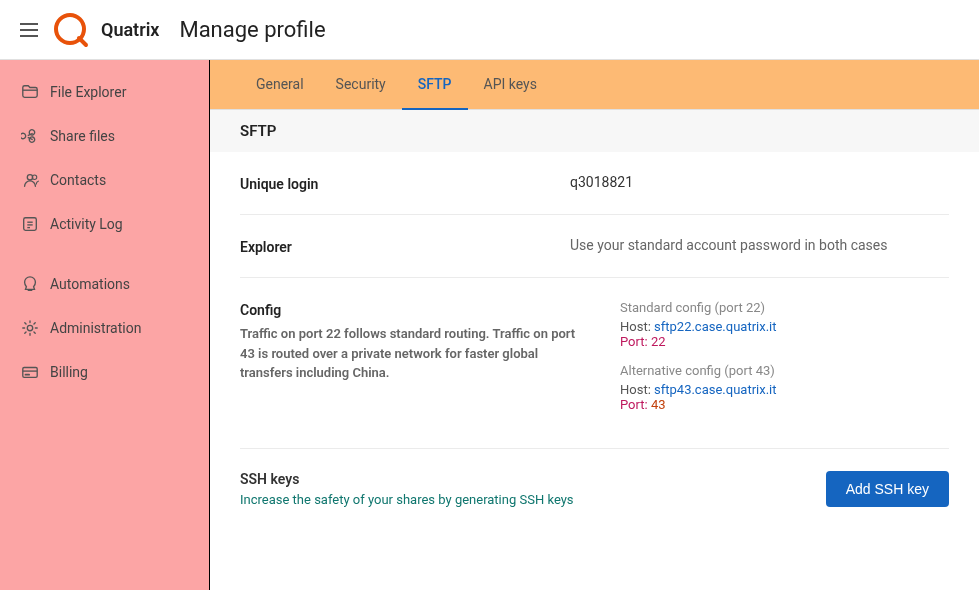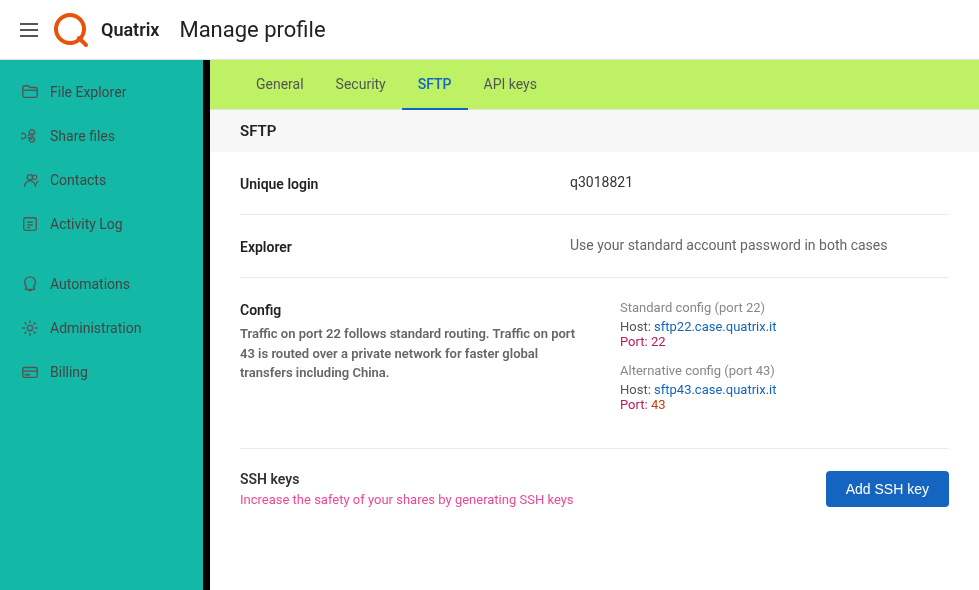--- a/index.html
+++ b/index.html
@@ -11,30 +11,30 @@
     .menu-icon span { display: block; width: 18px; height: 2px; background: #555; }
     .logo-area { display: flex; align-items: center; gap: 11px; }
     .logo-q { width: 38px; height: 38px; }
     .brand-name { font-size: 18px; font-weight: 600; color: #222; }
     .page-title { font-size: 22px; font-weight: 400; color: #222; margin-left: 20px; }
 
     
     .layout { display: flex; flex: 1; overflow: hidden; }
 
     
-    .sidebar { width: 210px; border-right: 7px solid #000000; padding: 10px 0; display: flex; flex-direction: column; background: #14b8a6; }
+    .sidebar { width: 210px; border-right: 1px solid #000000; padding: 10px 0; display: flex; flex-direction: column; background: #fca5a5; }
     .sidebar-item { display: flex; align-items: center; gap: 10px; padding: 12px 20px; cursor: pointer; color: #444; font-size: 14px; }
     .sidebar-icon { width: 20px; height: 20px; flex-shrink: 0; display: flex; align-items: center; justify-content: center; color: inherit; }
     .sidebar-section-gap { height: 16px; }
 
     
     .main { flex: 1; overflow-y: auto; padding: 0; }
 
     
-    .tabs { display: flex; border-bottom: 1px solid #e0e0e0; padding: 0 30px; background: #bef264; }
+    .tabs { display: flex; border-bottom: 1px solid #e0e0e0; padding: 0 30px; background: #fdba74; }
     .tab { padding: 16px 16px; cursor: pointer; font-size: 14px; color: #555; border-bottom: 2px solid transparent; margin-bottom: -1px; }
     .tab.active { color: #1565c0; border-bottom: 2px solid #1565c0; font-weight: 500; }
 
     
     .content { padding: 0 30px 30px 30px; }
 
     .section-header { background: #f7f7f7; padding: 12px 0; margin: 0 -30px 0 -30px; padding-left: 30px; margin-bottom: 0; }
     .section-header-title { font-size: 15px; font-weight: 600; color: #222; }
 
     .field-row { display: flex; align-items: flex-start; padding: 22px 0; border-bottom: 1px solid #ebebeb; }
@@ -43,21 +43,21 @@
     .field-value.muted { color: #666; }
 
     .config-description { font-size: 13px; color: #666; margin-top: 6px; line-height: 1.5; max-width: 340px; }
     .config-block { margin-bottom: 14px; }
     .config-block-title { color: #888; font-size: 13px; margin-bottom: 4px; }
     .config-host { font-size: 13px; color: #555; }
     .config-host a { color: #1565c0; text-decoration: none; }
     .config-port { font-size: 13px; color: #555; }
     .config-port span { color: #be185d; }
 
-    .ssh-desc { font-size: 13px; color: #ec4899; margin-top: 5px; }
+    .ssh-desc { font-size: 13px; color: #0f766e; margin-top: 5px; }
     .add-ssh-btn { background: #1565c0; color: #fff; border: none; border-radius: 4px; padding: 10px 20px; font-size: 14px; cursor: pointer; white-space: nowrap; margin-left: auto; }
 
     .field-row-ssh { display: flex; align-items: flex-start; padding: 22px 0; }
     .ssh-text-block { flex: 1; }
   </style>
 </head>
 <body>
 
 <div class="header">
   <div class="menu-icon">

